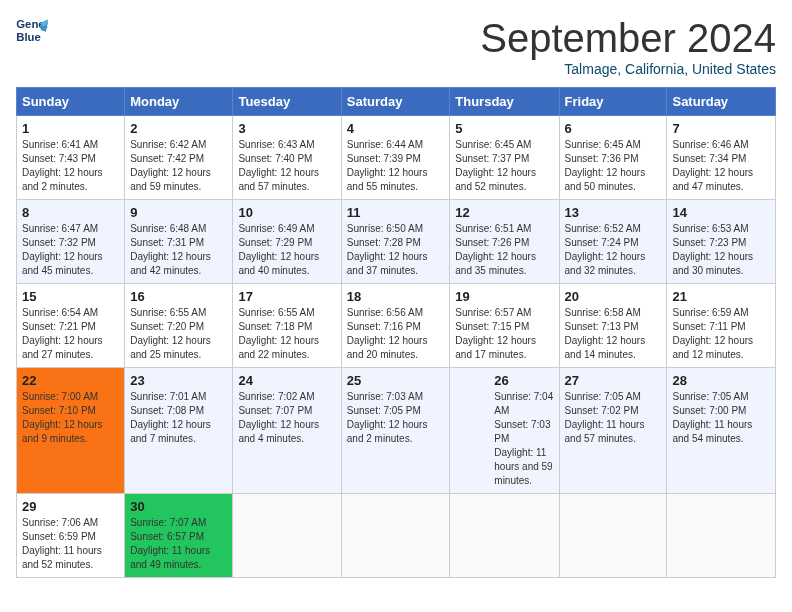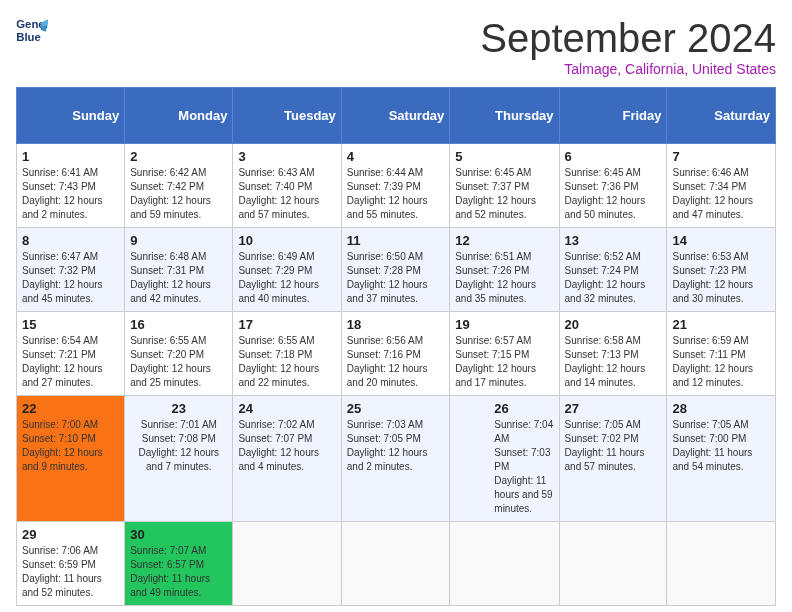--- a/index.html
+++ b/index.html
@@ -28,32 +28,32 @@
     .title-block {
       text-align: right;
     }
     .month-title {
       font-size: 40px;
       color: #333;
       font-weight: normal;
     }
     .location {
       font-size: 14px;
-      color: #a21caf;
+      color: #0c4a6e;
     }
     .calendar {
       width: 100%;
       border-collapse: collapse;
       font-size: 11px;
     }
     .calendar th {
       background: #3a6bbf;
       color: #fff;
-      text-align: right;
-      padding: 20px 5px;
+      text-align: left;
+      padding: 6px 5px;
       font-size: 13px;
       font-weight: bold;
       border: 1px solid #5585d0;
     }
     .calendar td {
       vertical-align: top;
       padding: 5px;
       border: 1px solid #ccc;
       width: 110px;
       min-height: 75px;
@@ -200,21 +200,21 @@
         <td style="background: rgb(255, 255, 255);">
           <span class="day-num">21</span>
           <div class="day-info">Sunrise: 6:59 AM<br>Sunset: 7:11 PM<br>Daylight: 12 hours and 12 minutes.</div>
         </td>
       </tr>
       <tr>
         <td style="background: #f97316; margin-left: 24px;">
           <span class="day-num">22</span>
           <div class="day-info">Sunrise: 7:00 AM<br>Sunset: 7:10 PM<br>Daylight: 12 hours and 9 minutes.</div>
         </td>
-        <td style="background: rgb(240, 244, 255); text-align: center;">
+        <td style="background: rgb(240, 244, 255);">
           <span class="day-num">23</span>
           <div class="day-info">Sunrise: 7:01 AM<br>Sunset: 7:08 PM<br>Daylight: 12 hours and 7 minutes.</div>
         </td>
         <td style="background: rgb(240, 244, 255);">
           <span class="day-num">24</span>
           <div class="day-info">Sunrise: 7:02 AM<br>Sunset: 7:07 PM<br>Daylight: 12 hours and 4 minutes.</div>
         </td>
         <td style="background: rgb(240, 244, 255);">
           <span class="day-num">25</span>
           <div class="day-info">Sunrise: 7:03 AM<br>Sunset: 7:05 PM<br>Daylight: 12 hours and 2 minutes.</div>

